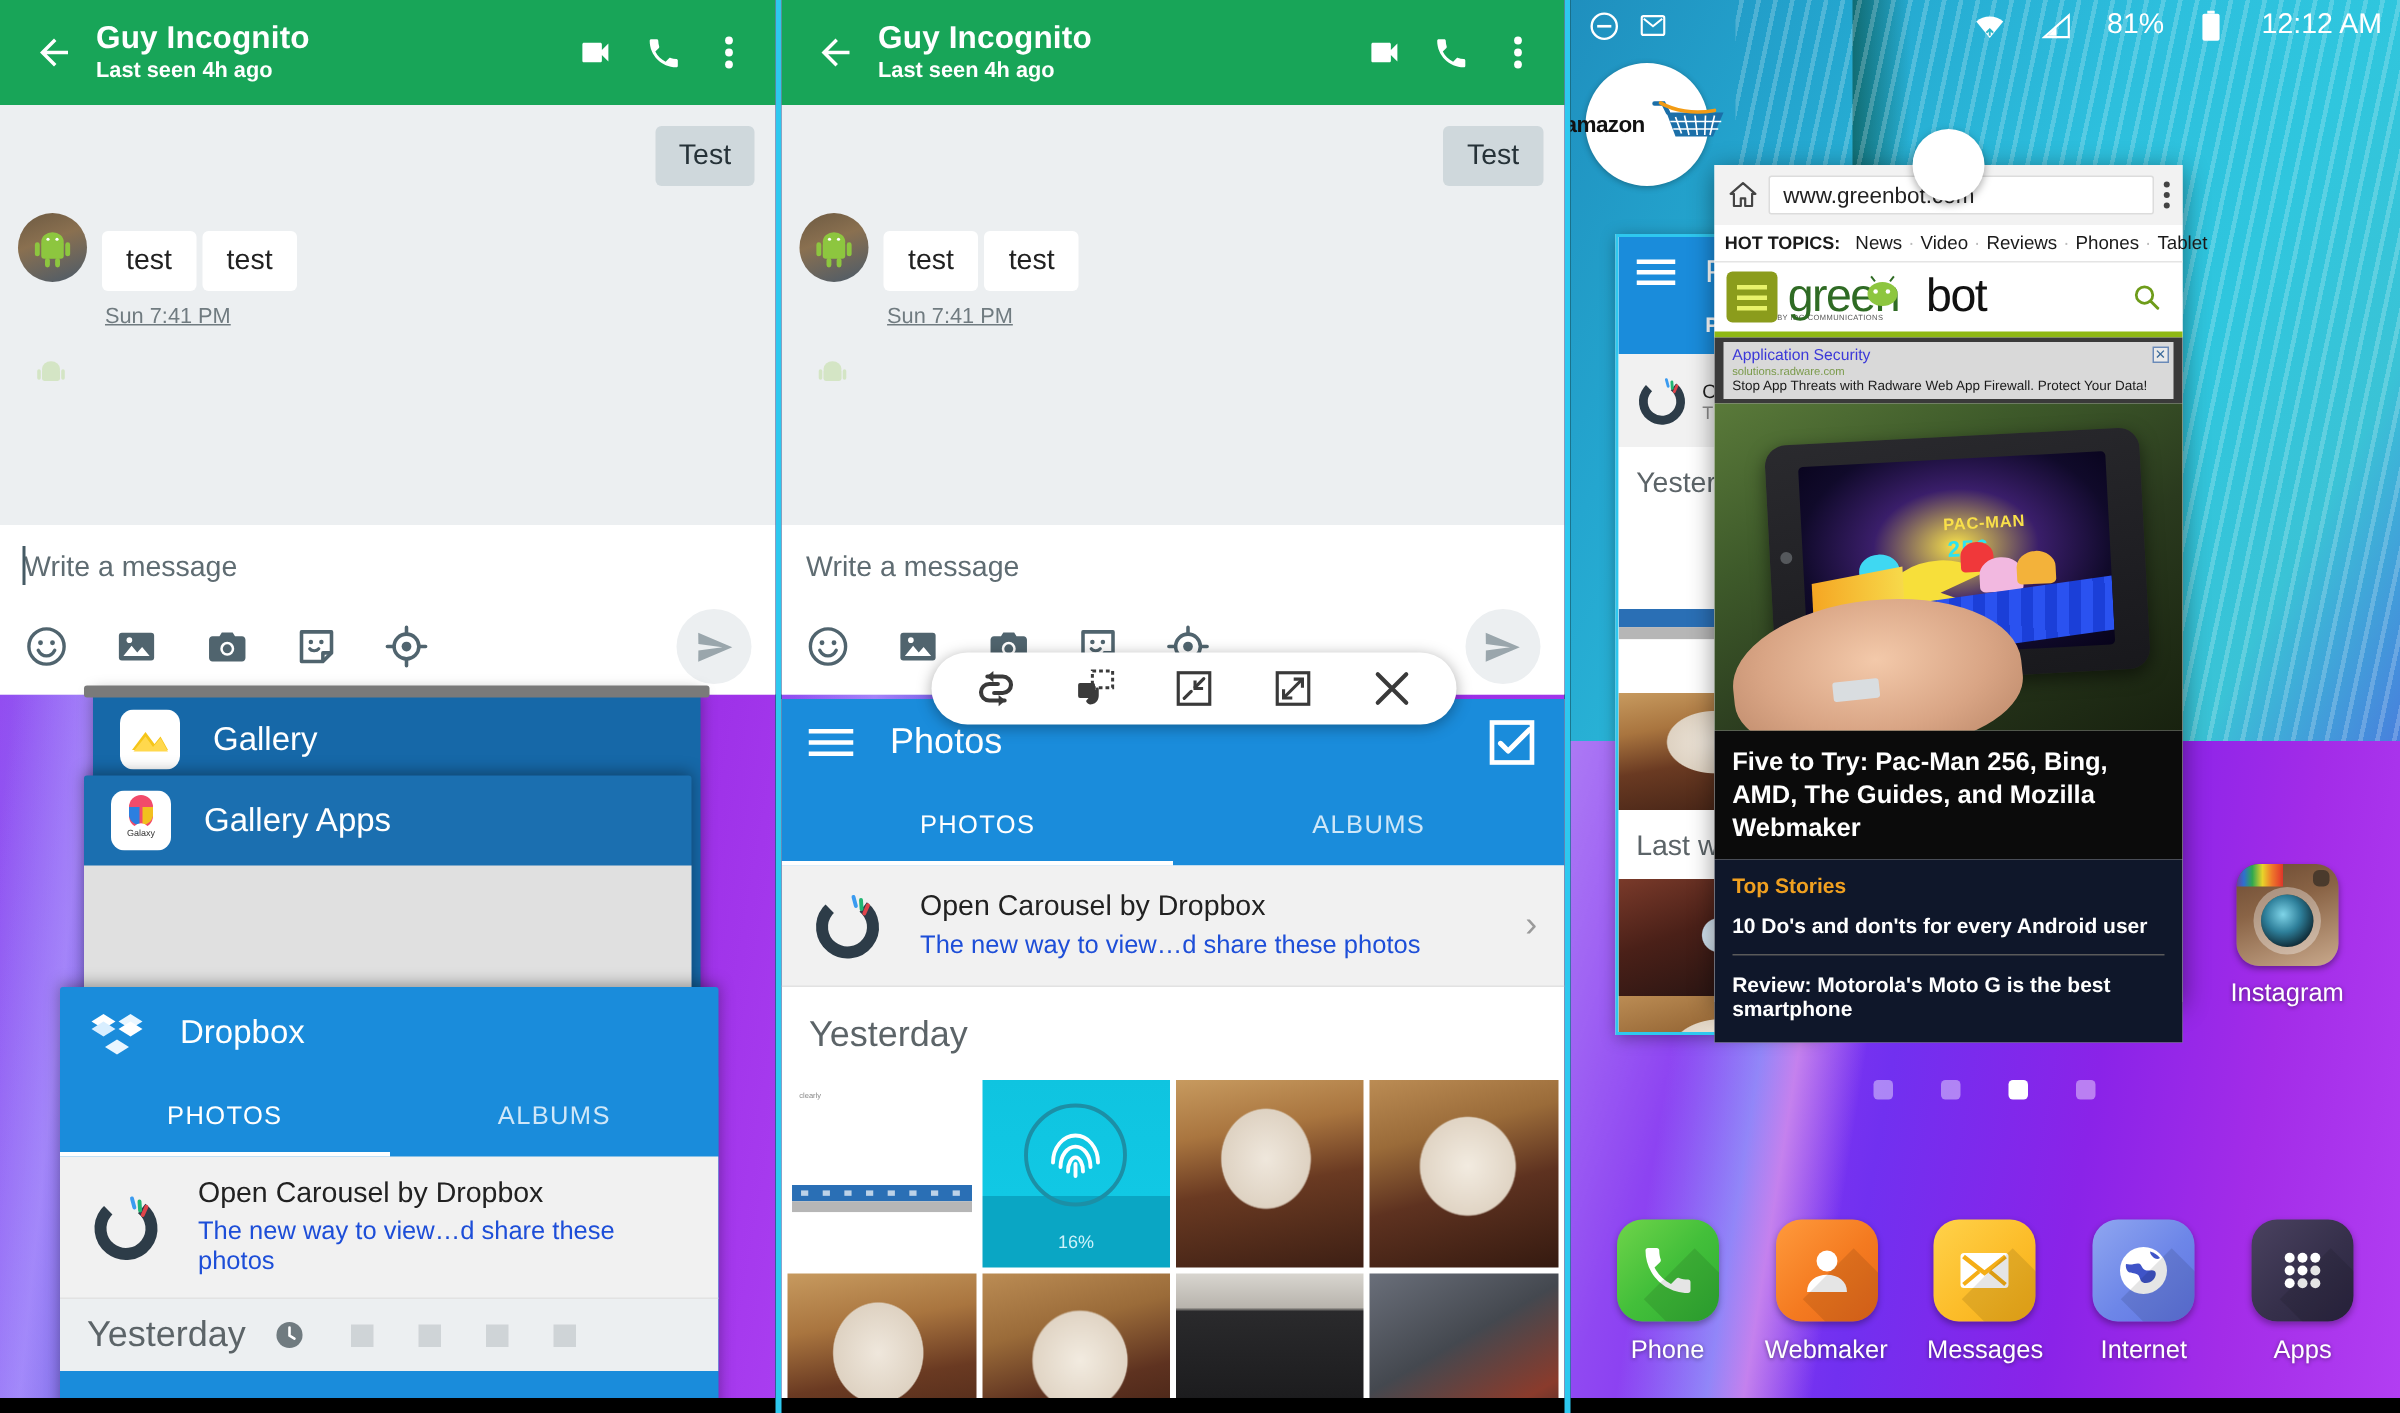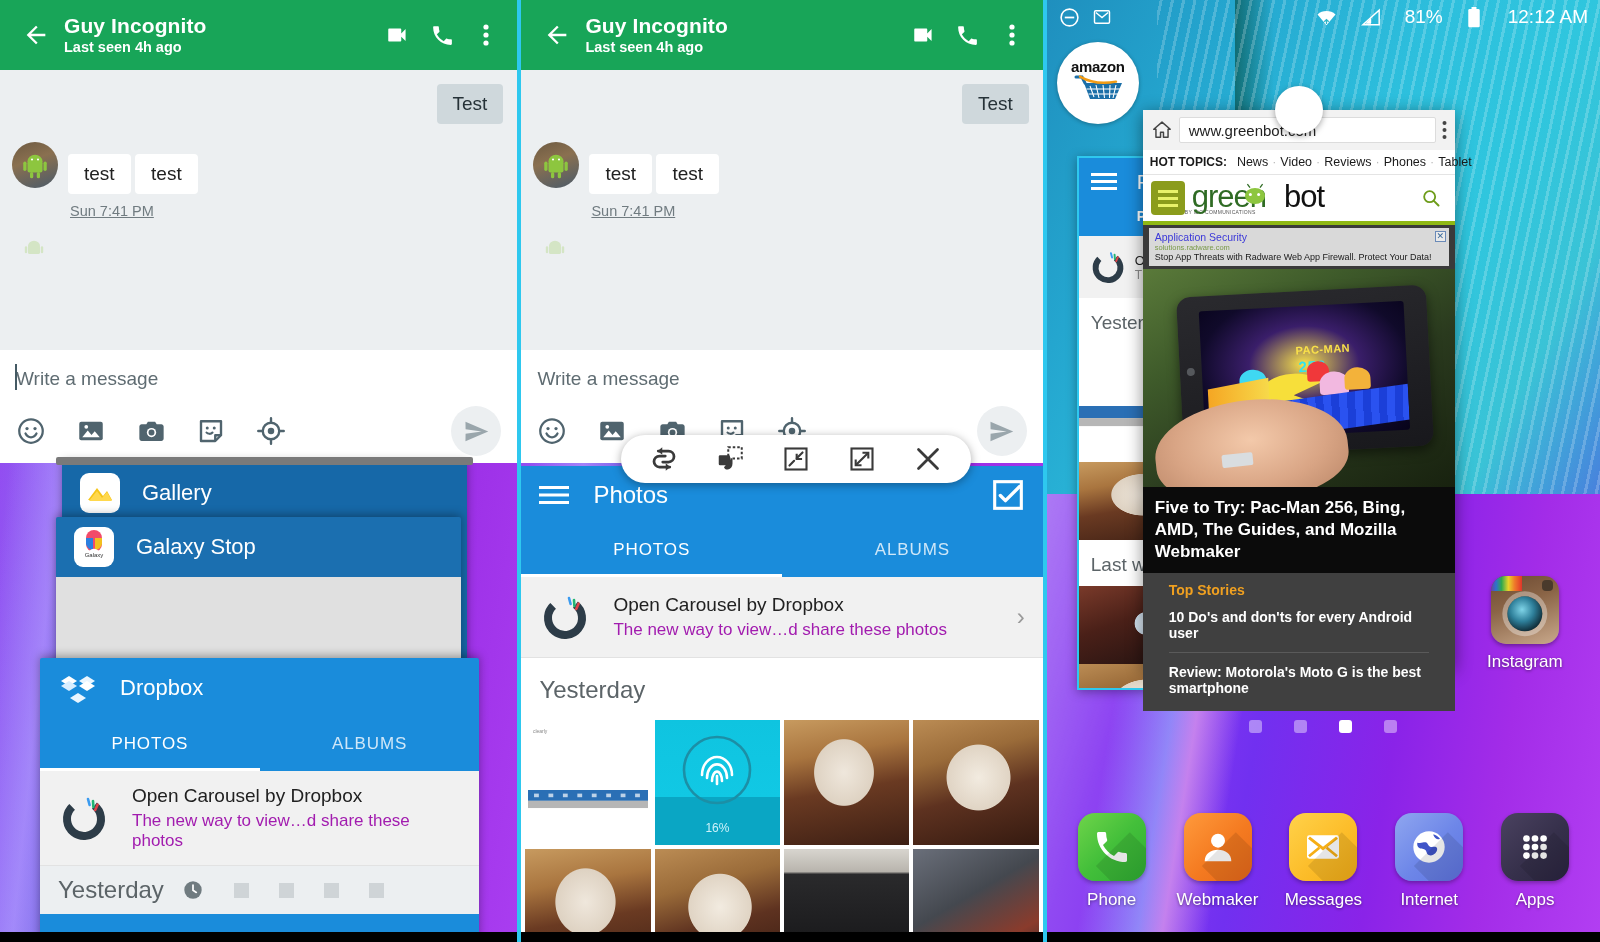--- a/index.html
+++ b/index.html
@@ -103,21 +103,21 @@
   .dbx-topbar .chk { margin-left:auto; }
   .dbx-tabs { display:flex; }
   .dbx-tab { flex:1; text-align:center; font-size:17px; letter-spacing:.9px;
     padding:16px 0 14px; color:#fff; }
   .dbx-tab.dim { color:#cfe7f8; }
   .dbx-indicator { height:3px; background:#fff; width:50%; }
   .carousel-row { background:#f1f1f1; display:flex; align-items:center;
     padding:14px 18px; border-bottom:1px solid #e2e2e2; }
   .carousel-ico { width:52px; height:52px; flex:0 0 auto; margin-right:22px; }
   .carousel-t { font-size:19px; color:#212121; }
-  .carousel-s { font-size:17px; color:#a21caf; margin-top:4px; }
+  .carousel-s { font-size:17px; color:#1d4ed8; margin-top:4px; }
   .carousel-chev { margin-left:auto; color:#9a9a9a; font-size:24px; }
   .sect-label { font-size:24px; color:#5c6468; padding:18px 0 16px 18px; background:#fff; }
   .grid { display:grid; grid-template-columns:repeat(4,1fr); gap:4px; background:#fff; padding:0 4px; }
   .cell { aspect-ratio:1/1; overflow:hidden; position:relative; background:#ddd; }
 
   
   .ph-kbd { background:#fff; position:relative; }
   .ph-kbd .kb { position:absolute; left:2%; right:2%; bottom:4%; }
   .ph-fp { background:linear-gradient(180deg,#0fc4e0 0%,#11c8e4 62%,#0aa6c4 62%,#0aa6c4 100%);
     display:flex; flex-direction:column; align-items:center; justify-content:space-between; padding:10% 0 8%; }
@@ -143,21 +143,21 @@
   
   .statusbar { position:absolute; left:0; right:0; top:0; height:34px; display:flex;
     align-items:center; padding:0 12px; color:#fff; font-size:19px; z-index:30; }
   .sb-left { display:flex; align-items:center; gap:12px; }
   .sb-right { margin-left:auto; display:flex; align-items:center; gap:24px;text-align:center; }
   .sb-right .pct { font-size:19px; }
   .sb-right .clock { font-size:19px; margin-left:3px; }
 
   
   .amazon-ico { position:absolute; left:10px; top:42px; width:82px; height:82px;
-    border-radius:50%; background:#fff; display:flex; flex-direction:column;
+    border-radius:50%; background:#fff; display:flex; flex-direction:row;
     align-items:center; justify-content:center; box-shadow:0 1px 4px rgba(0,0,0,.3); }
   .amazon-word { font-size:15px; font-weight:bold; color:#111; letter-spacing:-.4px; line-height:1; }
   .insta { position:absolute; left:404px; top:576px; width:148px; text-align:center; }
   .insta-ico { width:68px; height:68px; border-radius:15px; margin:0 auto;
     background:linear-gradient(160deg,#6b4a32 0%,#8a6446 40%,#c9a98c 100%);
     position:relative; box-shadow:0 2px 4px rgba(0,0,0,.35); overflow:hidden; }
   .insta-label { color:#fff; font-size:17px; margin-top:8px; text-shadow:0 1px 3px rgba(0,0,0,.5); }
   .pagedots { position:absolute; left:0; right:0; top:720px; display:flex;
     justify-content:center; gap:32px; }
   .pdot { width:13px; height:13px; border-radius:3px; background:rgba(255,255,255,.42); }
@@ -203,21 +203,21 @@
   .ad-inner { background:#d9d9d9; flex:1; padding:3px 6px; position:relative; }
   .ad-t { color:#3b38d8; font-size:10.5px; }
   .ad-u { color:#7a9a4a; font-size:7.5px; }
   .ad-b { color:#1a1a1a; font-size:9px; line-height:1.25; }
   .ad-x { position:absolute; right:3px; top:3px; width:11px; height:11px;
     border:1px solid #6a8ab8; color:#3a6a9a; font-size:9px; text-align:center; line-height:9px; background:#eaeaea; }
   .hero { height:218px; position:relative; overflow:hidden;
     background:linear-gradient(150deg,#5a7a3a 0%,#3e5a2a 30%,#2a3a1e 60%,#18220f 100%); }
   .headline { background:#0b0b0b; color:#fff; font-weight:bold; font-size:17px;
     line-height:1.28; padding:10px 12px; }
-  .topstories { background:#404040; padding:9px 26px 4px; }
+  .topstories { background:#0f172a; padding:9px 12px 4px; }
   .ts-label { color:#f0a020; font-weight:bold; font-size:14px; }
   .story { color:#fff; font-weight:bold; font-size:14px; padding:11px 0;
     border-bottom:1px solid #5a5a5a; }
 
   
   .peek { position:absolute; background:#fff; overflow:hidden;
     box-shadow:0 2px 10px rgba(0,0,0,.35); border:2px solid #2ec8ef; }
   .peek-top { background:#1a8cdb; height:78px; position:relative; }
   .peek-sub { background:#f1f1f1; height:62px; display:flex; align-items:center; padding-left:10px; }
   .peek-label { font-size:19px; color:#5c6468; padding:14px 0 10px 12px; background:#fff; }
@@ -373,21 +373,21 @@
           <div class="app-ico">
             <svg width="40" height="40" viewBox="0 0 40 40">
                 <rect width="40" height="40" rx="9" fill="#fff"></rect>
                 <path d="M12 11a8 8 0 0 1 16 0v6a8 8 0 0 1-16 0z" fill="#f24b6a"></path>
                 <path d="M12 11h7v12a8 8 0 0 1-7-6z" fill="#2b7fe0"></path>
                 <path d="M21 11h7v6a8 8 0 0 1-7 6z" fill="#f2c01e"></path>
                 <circle cx="20" cy="28" r="6.2" fill="#fff"></circle>
                 <text x="20" y="30.4" font-size="6" text-anchor="middle" fill="#333" font-family="sans-serif">Galaxy</text>
               </svg>
           </div>
-          <div class="app-title">Galaxy Stop</div>
+          <div class="app-title">Gallery Apps</div>
         </div>
         <div class="rcard-body" style="height:360px;"></div>
       </div>
 
       <div class="rcard" style="left:40px; right:38px; top:205px; height:285px; background:#1a8cdb; overflow:hidden;">
         <div class="rcard-bar">
           <div class="app-ico">
             <svg width="40" height="40" viewBox="0 0 40 40">
                 <path d="M11 8l-8 5 8 5 8-5z" fill="#fff"></path>
                 <path d="M29 8l8 5-8 5-8-5z" fill="#eaf6ff"></path>

